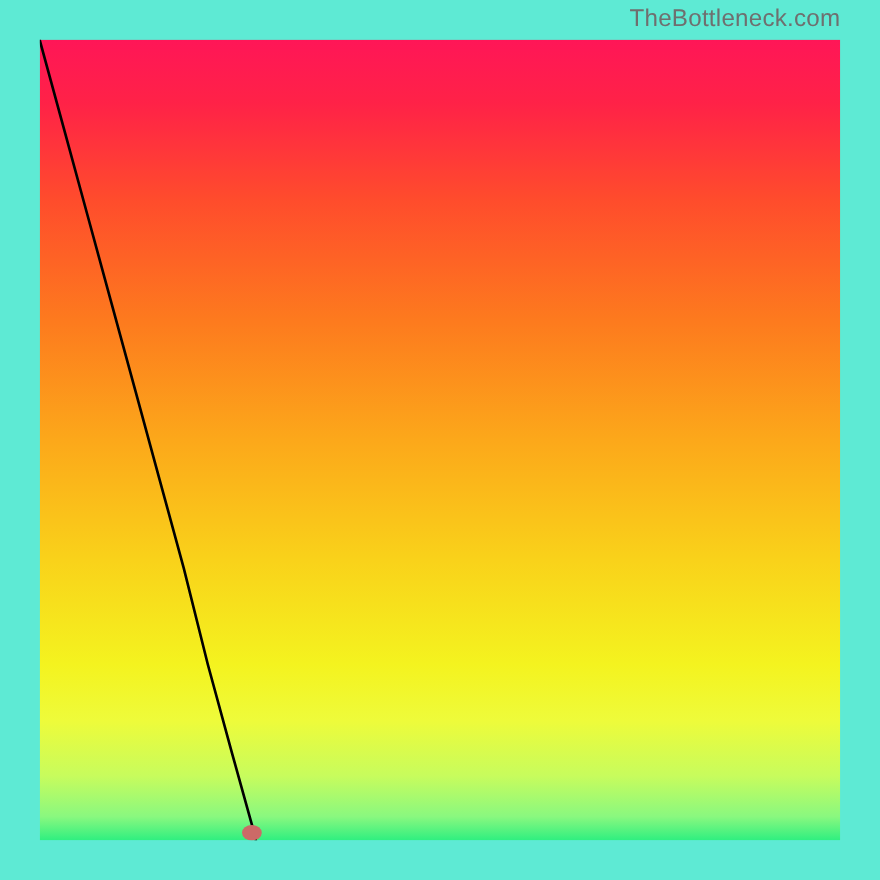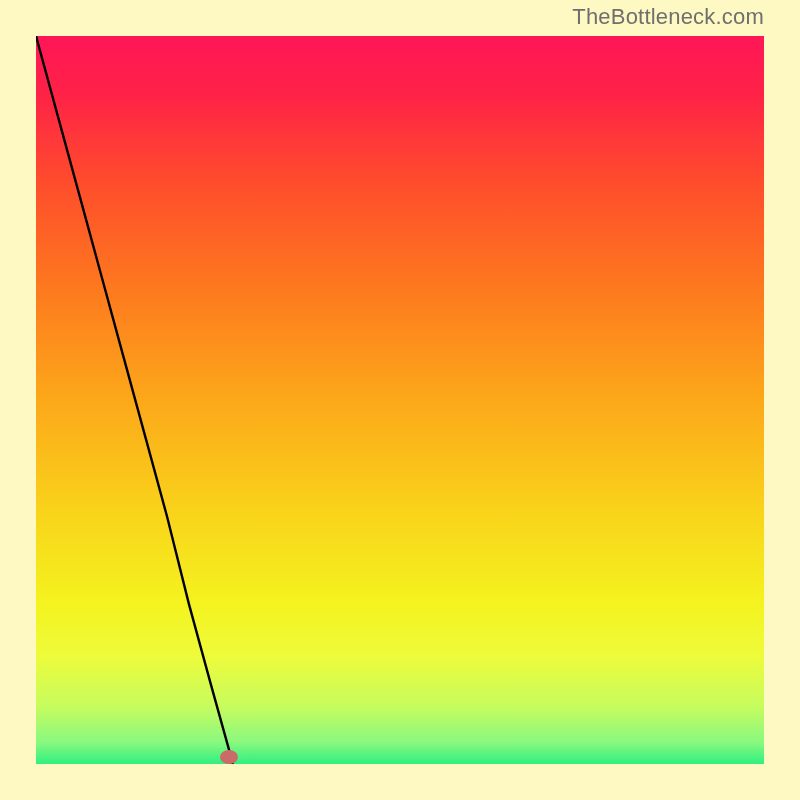--- a/index.html
+++ b/index.html
@@ -8,21 +8,21 @@
     width: 800px;
     height: 800px;
     overflow: hidden;
     background: #000;
     font-family: Arial, Helvetica, sans-serif;
   }
   .frame {
     position: relative;
     width: 800px;
     height: 800px;
-    background: #fef9c3;
+    background: #5eead4;
   }
   .plot-area {
     position: absolute;
     left: 36px;
     top: 36px;
     width: 728px;
     height: 728px;
     overflow: hidden;
   }
   .gradient-bg {

